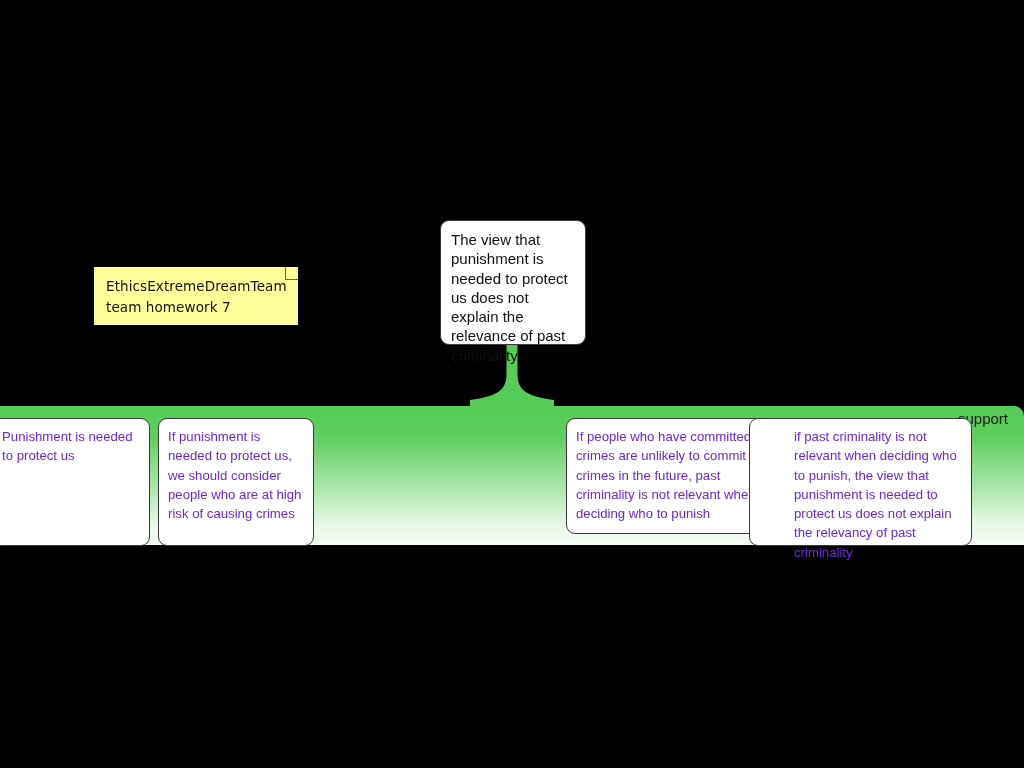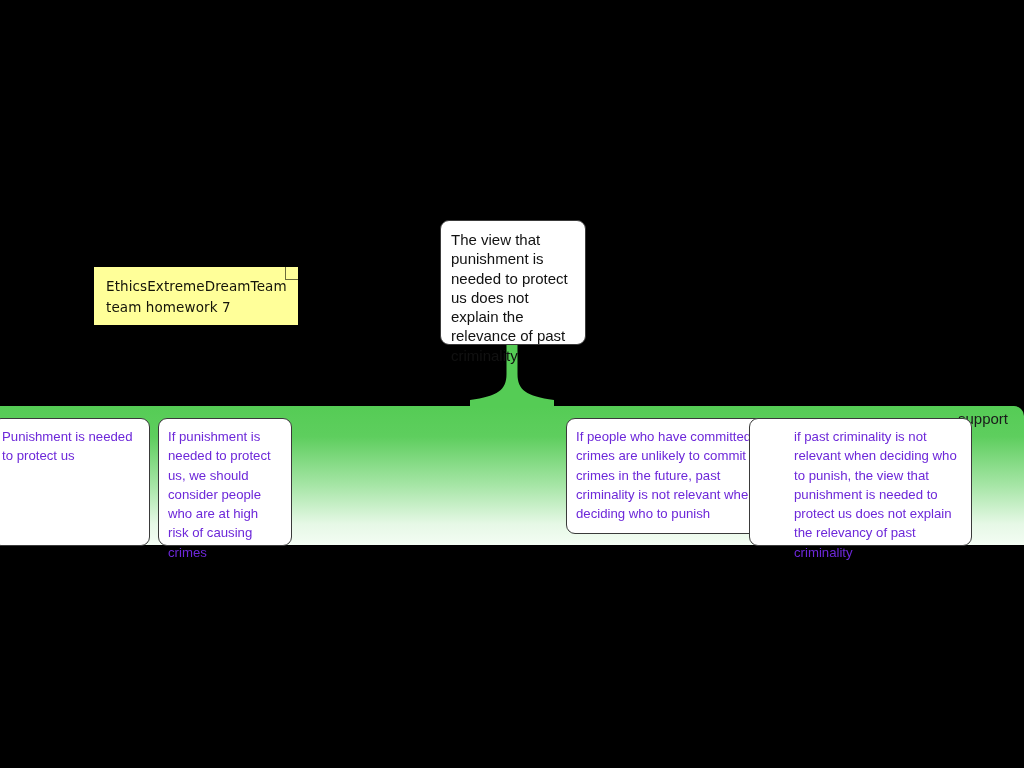--- a/index.html
+++ b/index.html
@@ -103,21 +103,21 @@
     border-radius: 9px;
     box-sizing: border-box;
     padding: 8px 9px;
   }
   .card .txt {
     font-size: 13.2px;
     line-height: 19.3px;
     color: #6d28d9;
   }
   .card.c1 { left: -8px;  top: 418px; width: 158px; height: 128px; }
-  .card.c2 { left: 158px; top: 418px; width: 134px; height: 128px; }
+  .card.c2 { left: 158px; top: 418px; width: 156px; height: 128px; }
   .card.c3 { left: 333px; top: 418px; width: 178px; height: 116px; }
   .card.c4 { left: 519px; top: 418px; width: 222px; height: 116px; margin-left: 47px; }
   .card.c5 { left: 749px; top: 418px; width: 223px; height: 128px; padding-left: 44px; }
 </style>
 </head>
 <body>
 
 <div id="canvas">
 
   <div class="sticky">

